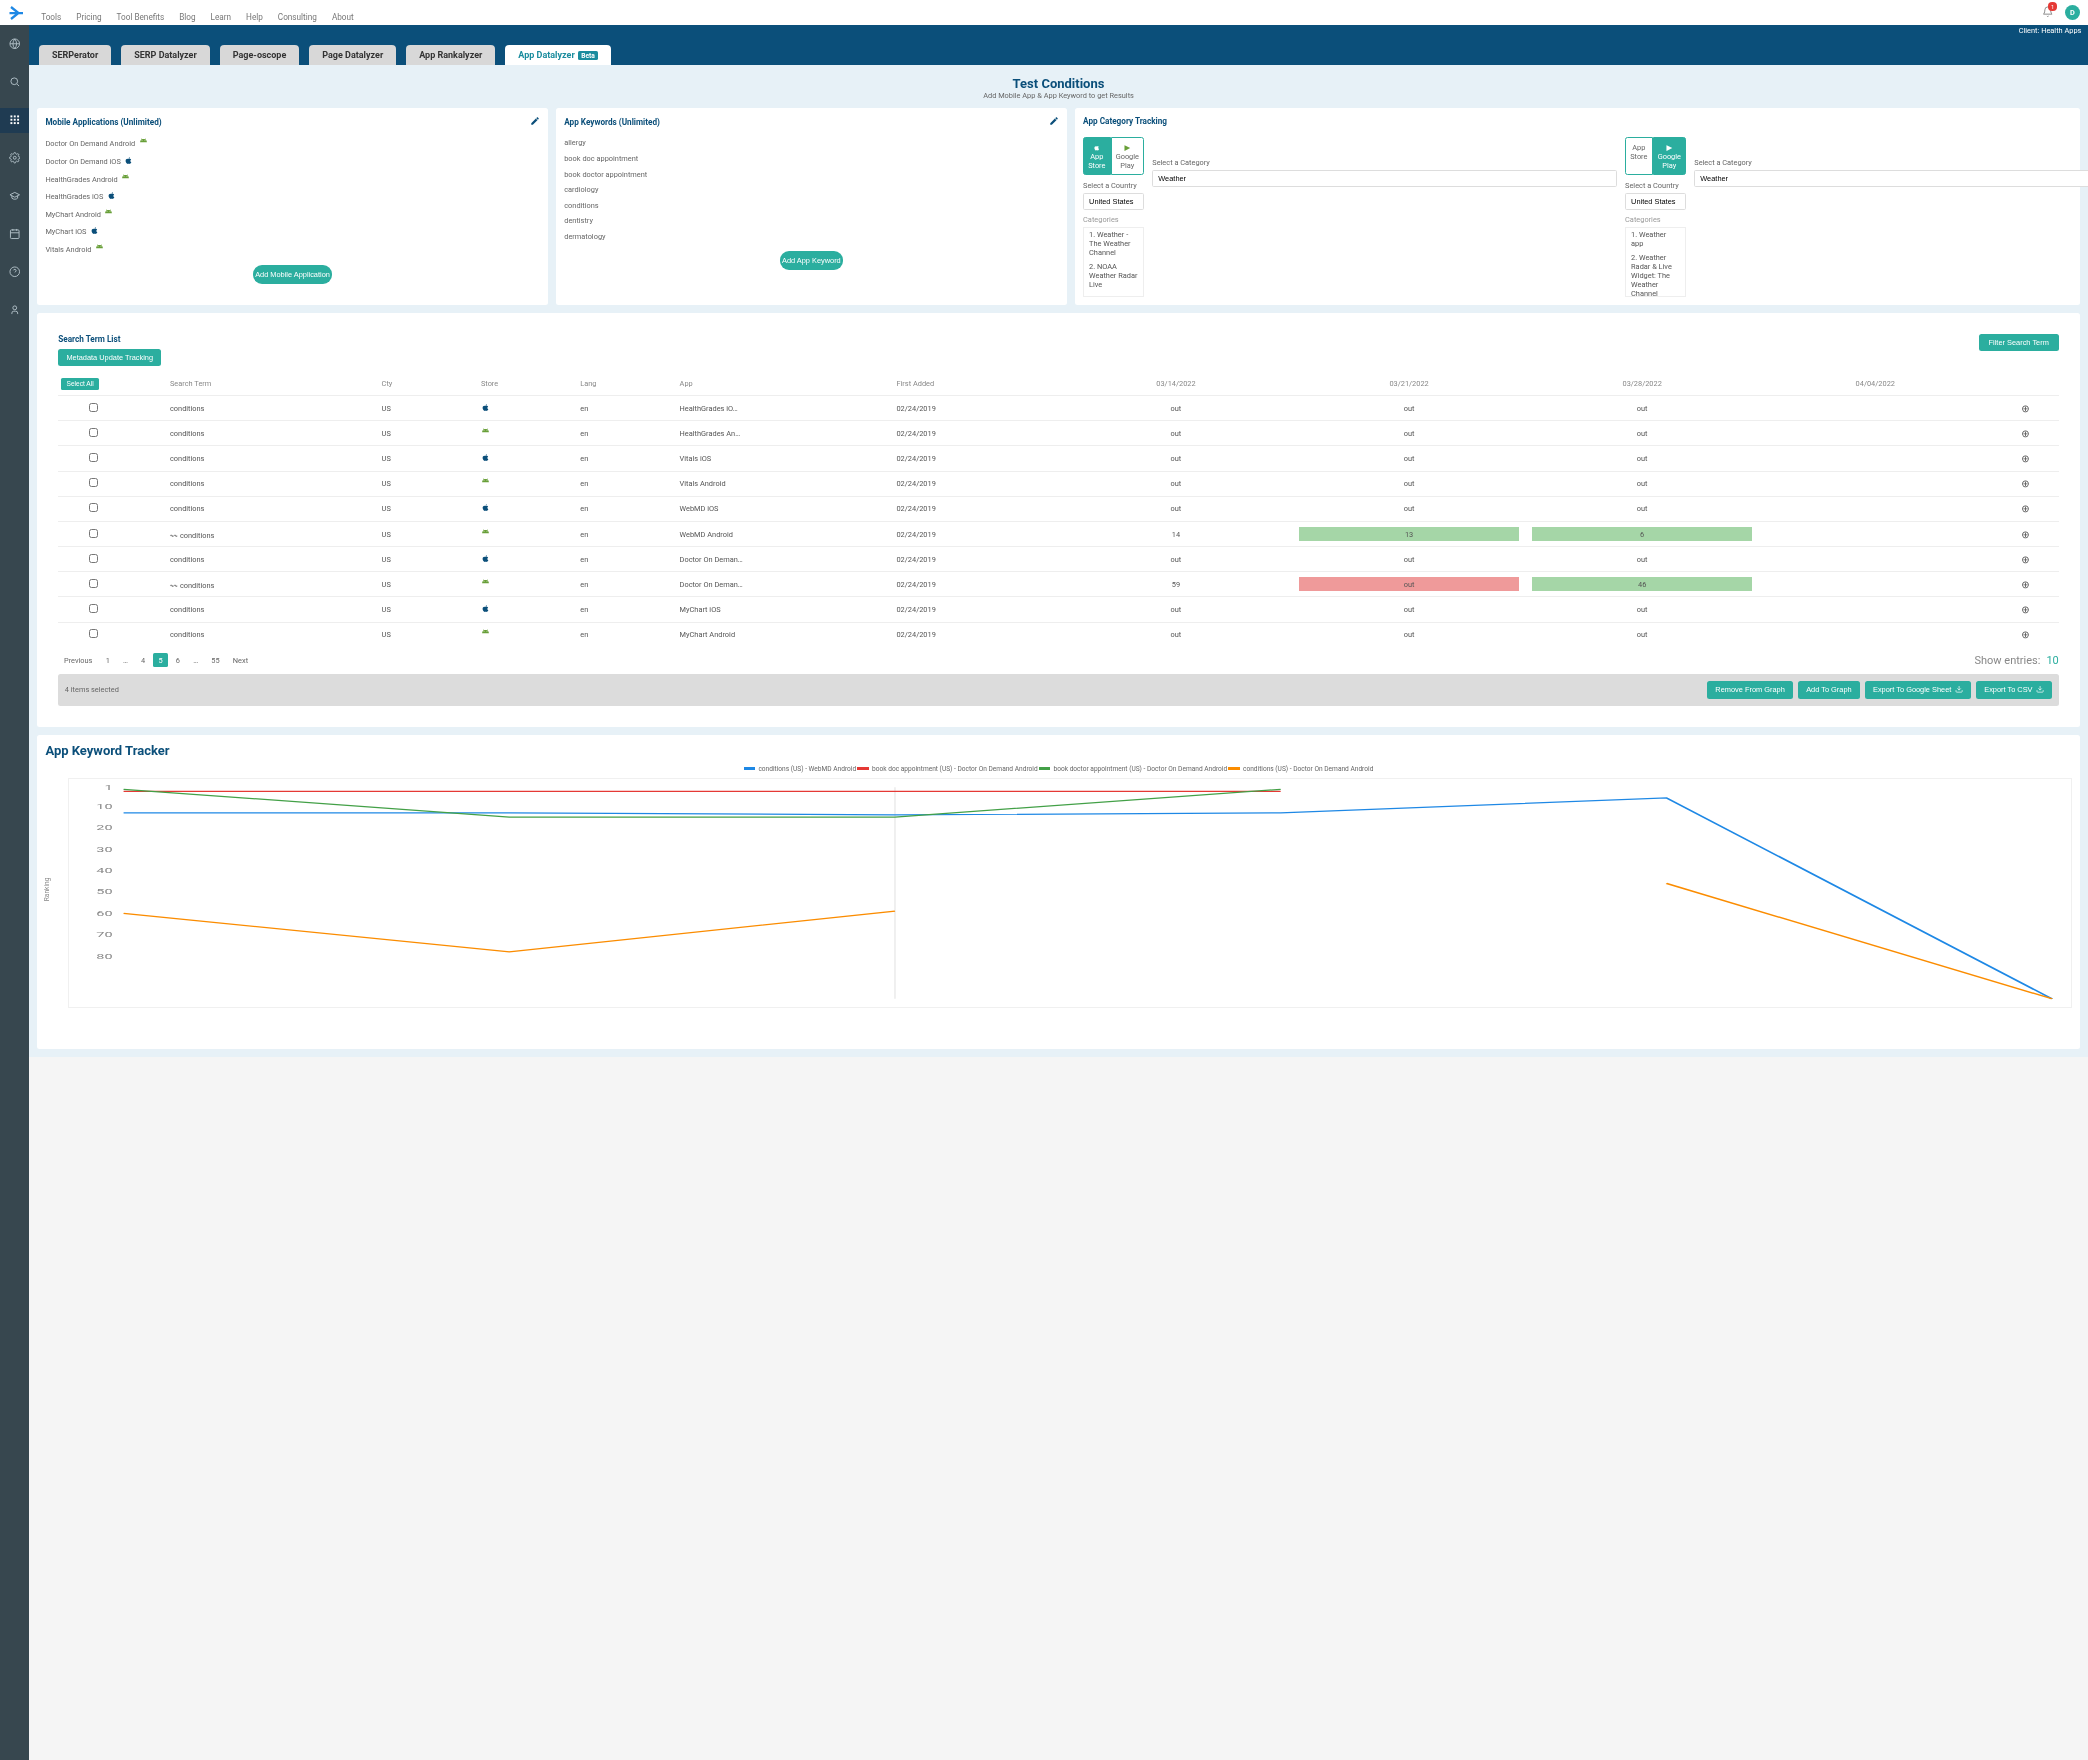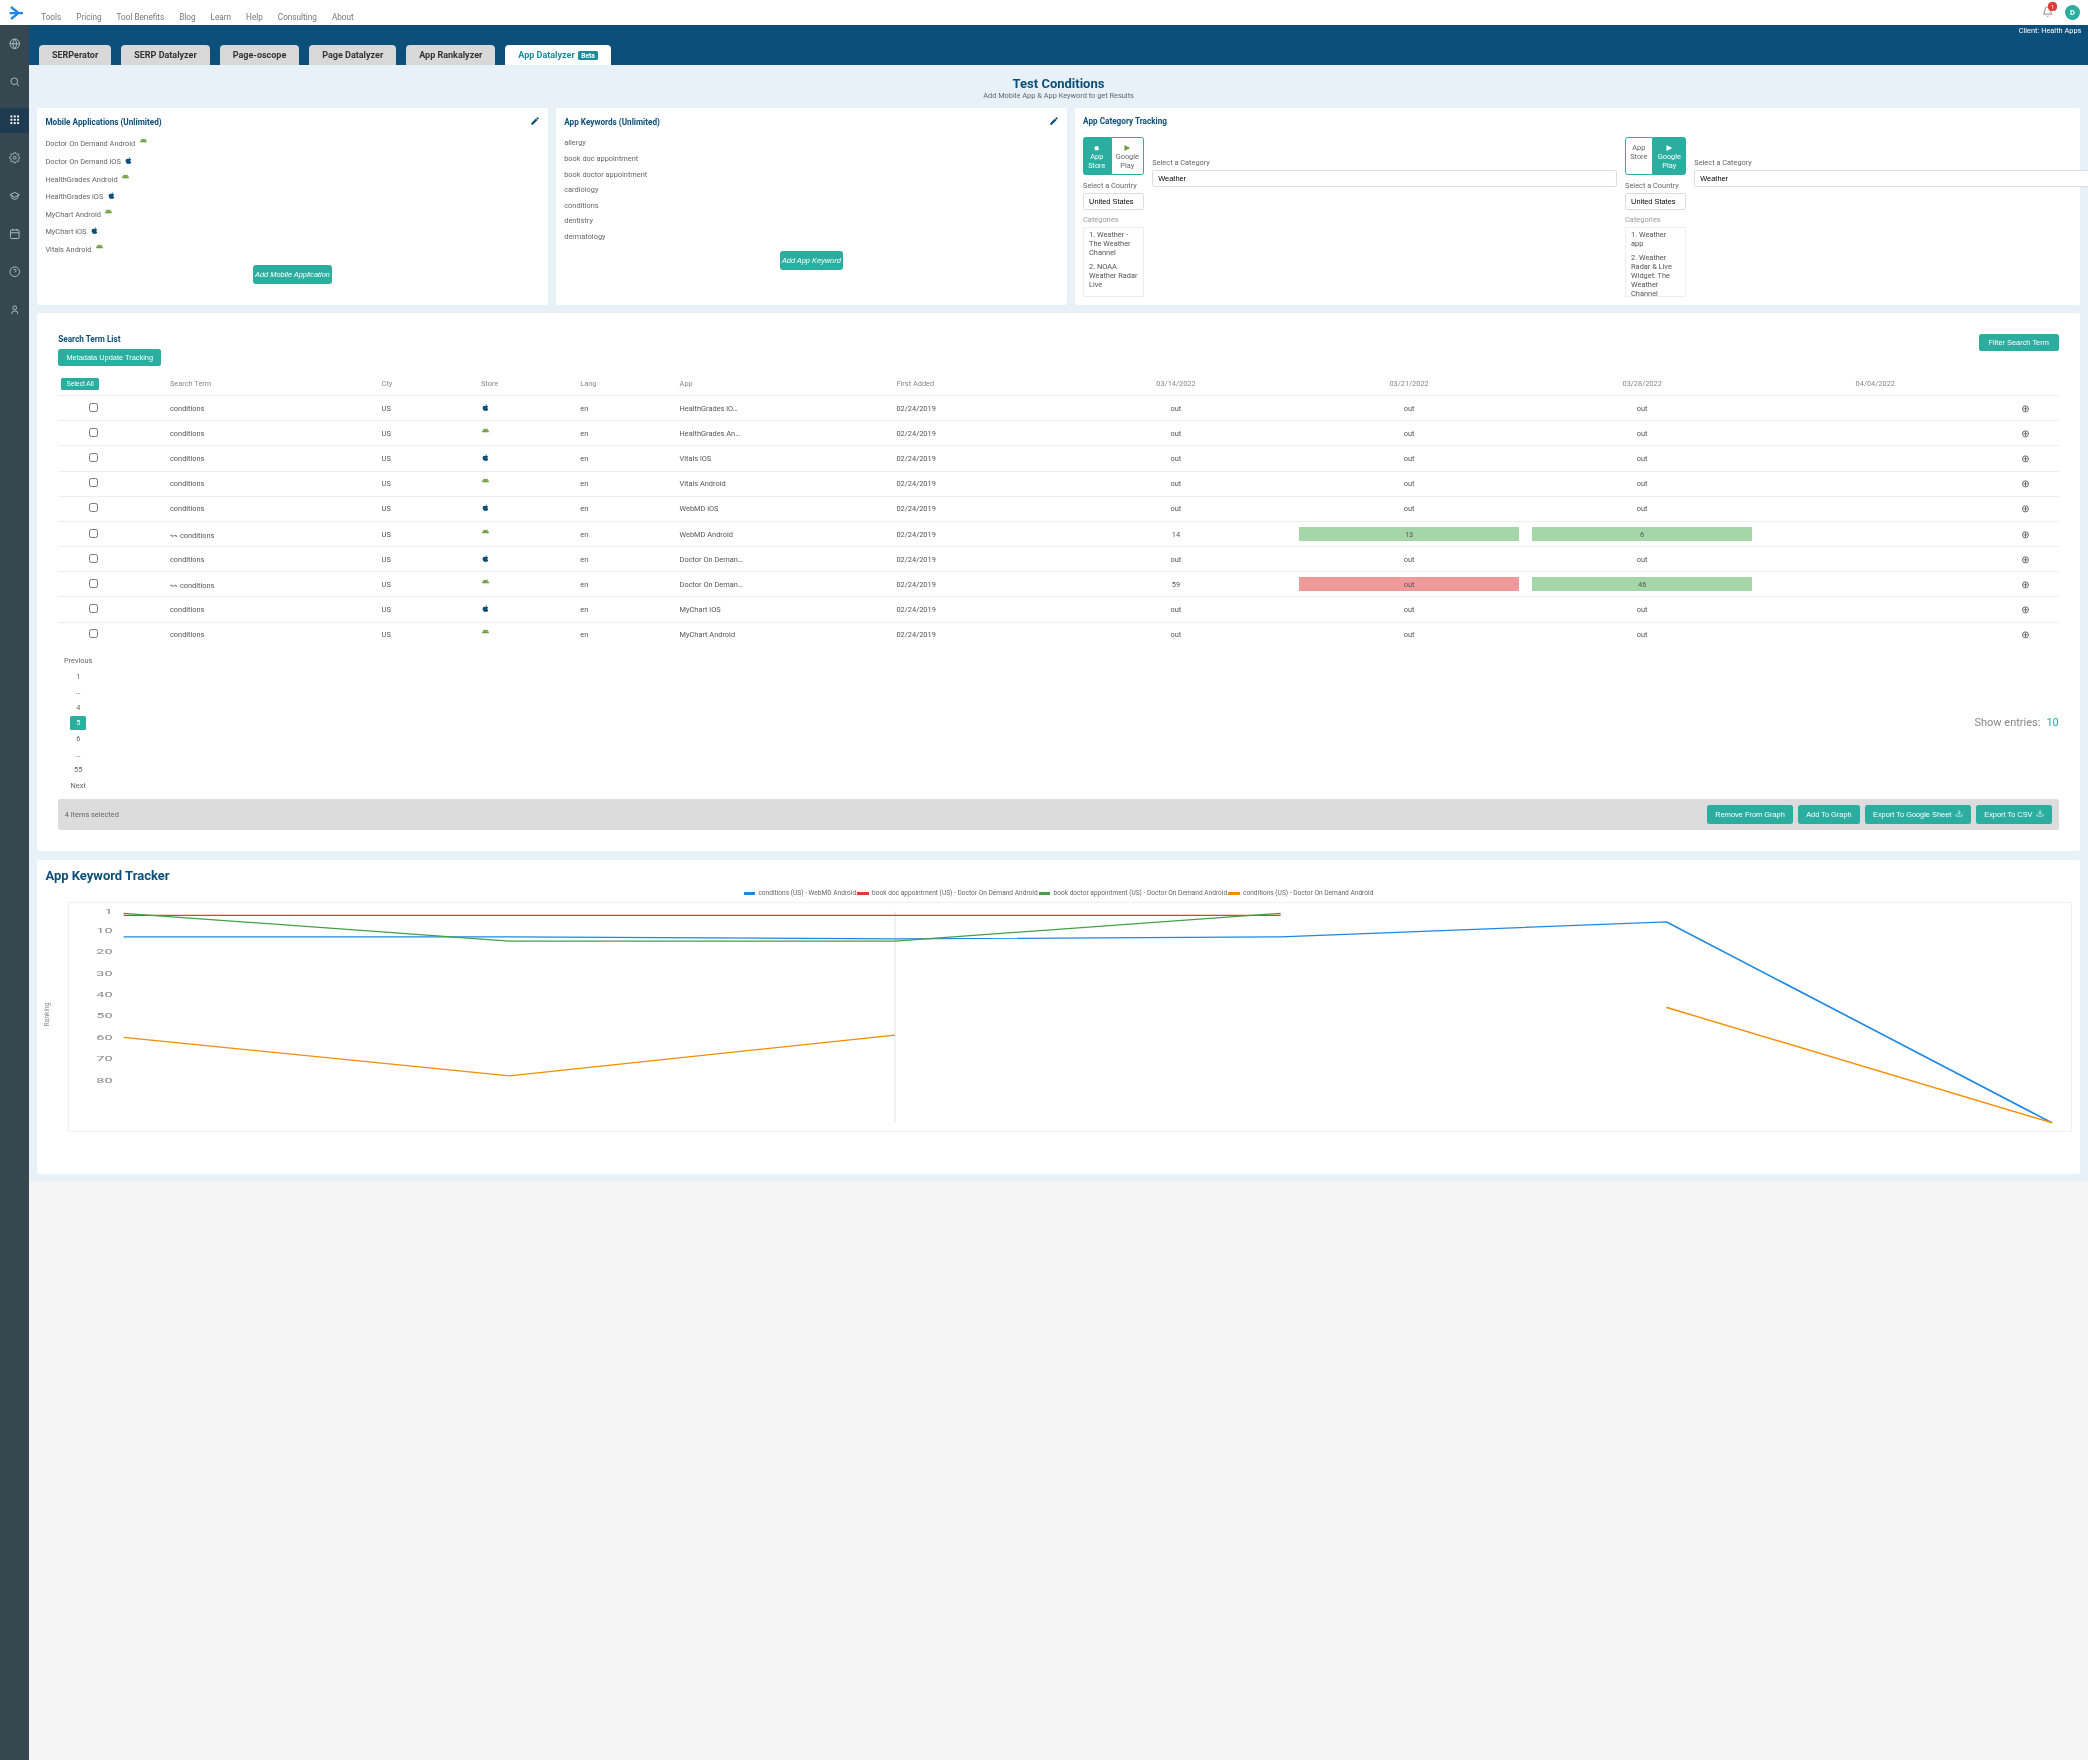--- a/index.html
+++ b/index.html
@@ -42,21 +42,21 @@
 .card-header { display: flex; justify-content: space-between; align-items: center; margin-bottom: 6.6px; }
 .card-title { color: #0b4f7a; font-size: 8.2px; font-weight: bold; }
 .edit-icon { color: #0b4f7a; cursor: pointer; }
 
 .list-scroll { max-height: 127px; overflow-y: auto; }
 .list-item { font-size: 7.4px; color: #666; padding: 3.3px 0; cursor: pointer; display: flex; align-items: center; gap: 3.3px; }
 .list-item .plat-icon { font-size: 8.2px; }
 .android-color { color: #689f38; }
 .apple-color { color: #0b4f7a; }
 
-.add-btn { background: #2bae9f; color: #fff; border: none; padding: 5px 2px; border-radius: 3px; font-size: 7.4px; cursor: pointer; margin: 6.6px auto 0; display: block; font-style: italic; }
+.add-btn { background: #2bae9f; color: #fff; border: none; padding: 5px 2px; border-radius: 9px; font-size: 7.4px; cursor: pointer; margin: 6.6px auto 0; display: block; }
 
 .store-toggle { display: flex; margin-bottom: 6.6px; }
 .store-btn { flex: 1; padding: 4.1px; text-align: center; font-size: 7.4px; border: 0.8px solid #2bae9f; cursor: pointer; }
 .store-btn.active { background: #2bae9f; color: #fff; }
 .store-btn:not(.active) { background: #fff; color: #666; }
 .store-btn:first-child { border-radius: 2.5px 0 0 2.5px; }
 .store-btn:last-child { border-radius: 0 2.5px 2.5px 0; }
 
 .cat-row { display: flex; gap: 8.2px; }
 .cat-col { flex: 1; }
@@ -76,21 +76,21 @@
 .data-table { width: 100%; border-collapse: collapse; }
 .data-table th { font-size: 7.4px; color: #888; font-weight: normal; text-align: left; padding: 5px 3.3px; }
 .data-table td { font-size: 7.4px; color: #555; padding: 6.6px 3.3px; border-top: 0.8px solid #eee; }
 .select-all-btn { background: #2bae9f; color: #fff; border: none; padding: 2.5px 5px; border-radius: 1.6px; font-size: 6.6px; cursor: pointer; }
 .rank-up { background: #a5d6a7; padding: 2.5px 0; text-align: center; border-radius: 0; display:block; width:100%; }
 .rank-down { background: #ef9a9a; padding: 2.5px 0; text-align: center; border-radius: 0; display:block; width:100%; }
 .trend-icon { color: #888; font-size: 7.4px; margin-right: 2.5px; }
 .detail-icon { color: #555; cursor: pointer; font-size: 10px; }
 
 .pagination { display: flex; align-items: center; gap: 3.3px; margin-top: 6.6px; justify-content: space-between; }
-.pag-left { display: flex; gap: 1.6px; align-items: center; flex-direction: column; }
+.pag-left { display: flex; gap: 1.6px; align-items: center; }
 .pag-item { padding: 2.5px 5.8px; font-size: 7.4px; color: #666; cursor: pointer; border-radius: 1.6px; }
 .pag-item.active { background: #2bae9f; color: #fff; }
 .pag-right { font-size: 11px; color: #888; }
 .pag-right .count { color: #2bae9f; margin-left: 3.3px; }
 
 .action-bar { background: #dcdcdc; padding: 6.6px; border-radius: 2.5px; display: flex; justify-content: space-between; align-items: center; margin-top: 6.6px; }
 .items-selected { font-size: 7.4px; color: #666; }
 .action-btns { display: flex; gap: 5px; }
 .action-btn { background: #2bae9f; color: #fff; border: none; padding: 4.1px 8.2px; border-radius: 2.5px; font-size: 7.4px; cursor: pointer; display: flex; align-items: center; gap: 3.3px; }
 

